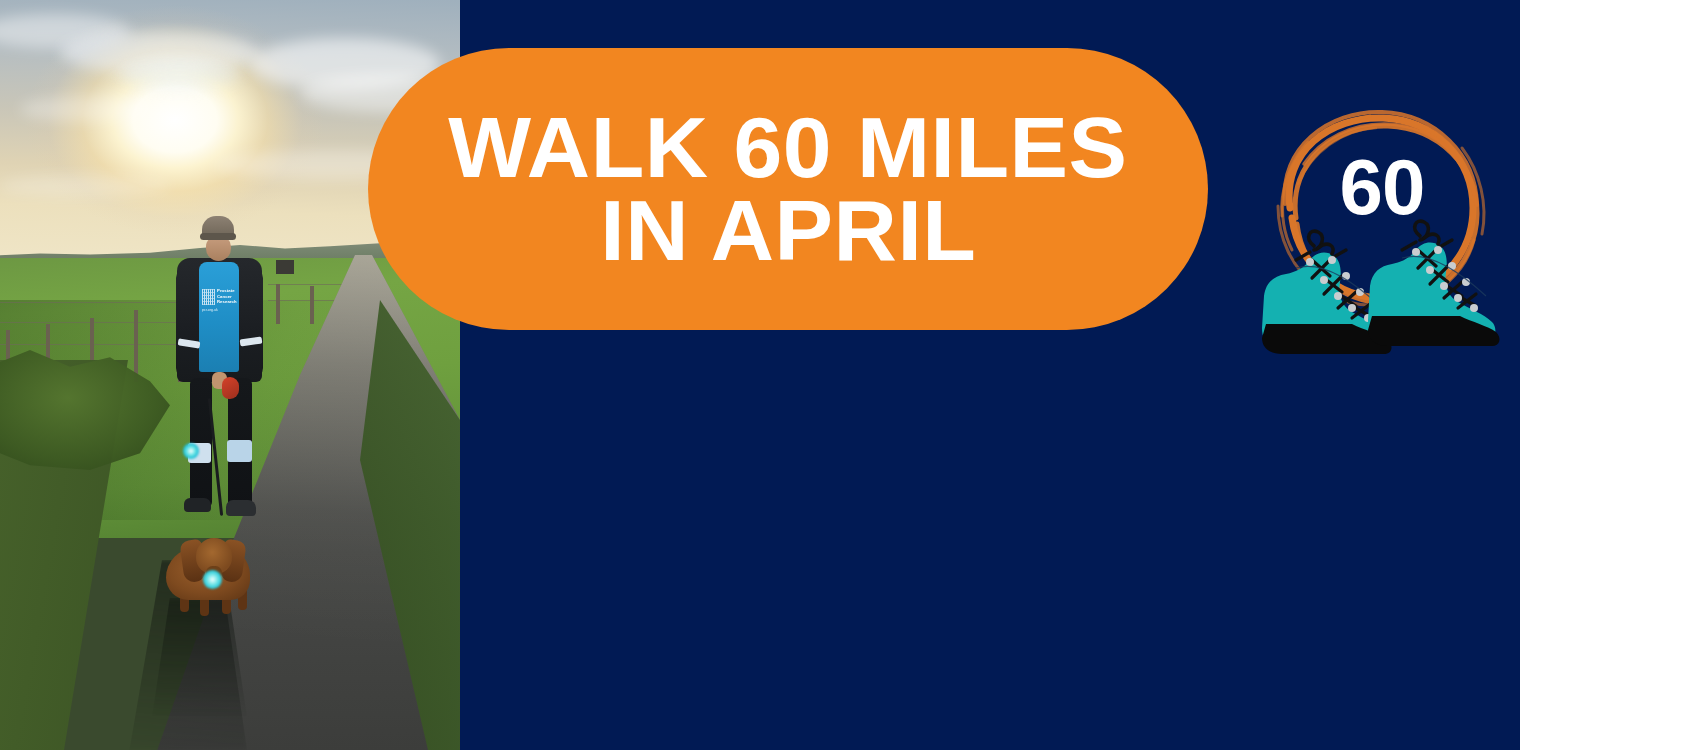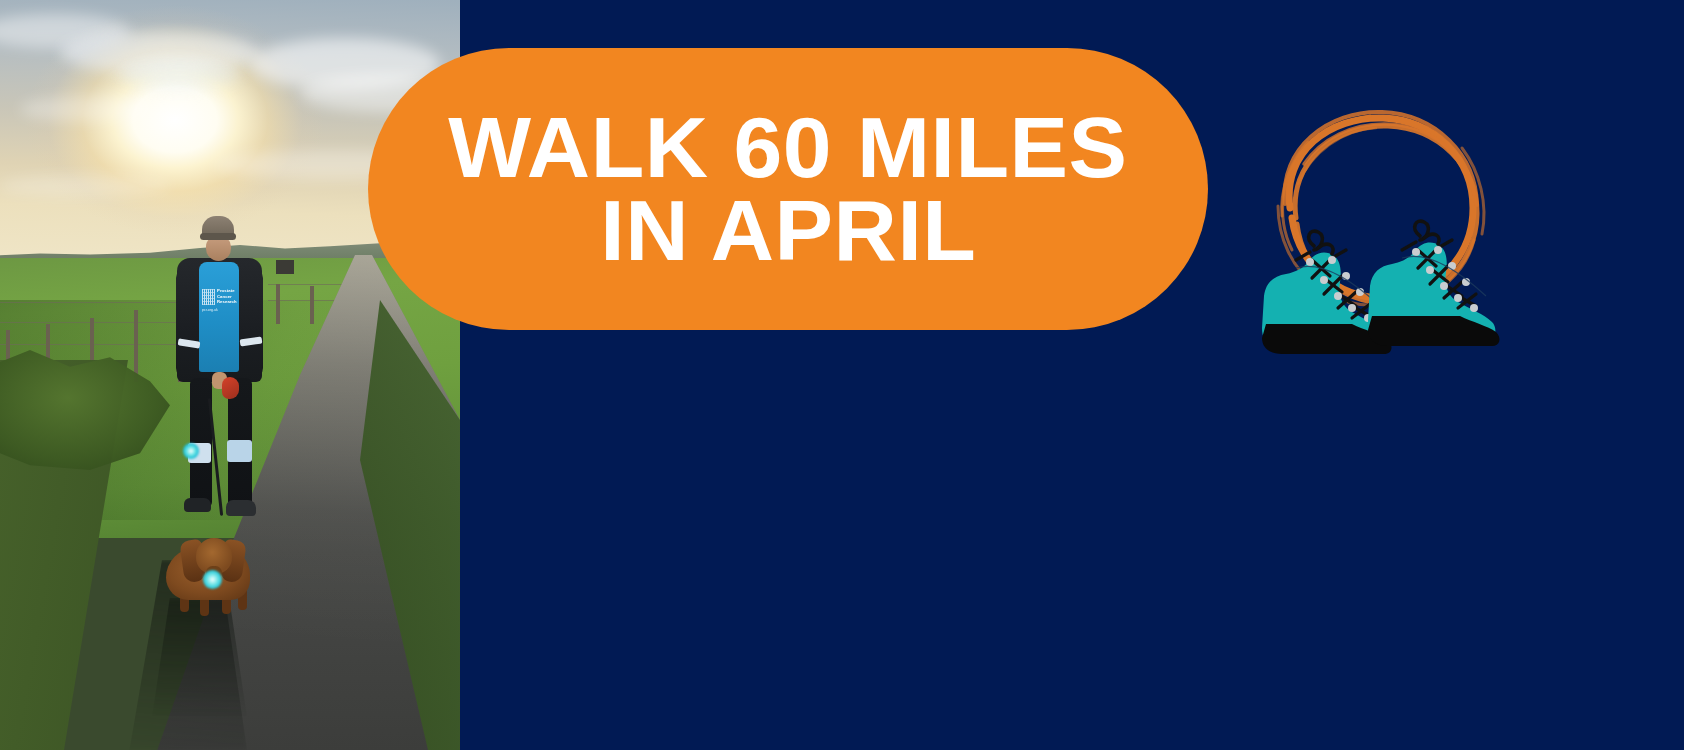--- a/index.html
+++ b/index.html
@@ -2,21 +2,21 @@
 <html><head>
 <meta charset="utf-8">
 <style>
   html, body {
     margin: 0;
     padding: 0;
     background: #ffffff;
   }
   #banner {
     position: relative;
-    width: 1684px;
+    width: 1520px;
     height: 750px;
     overflow: hidden;
     font-family: "Liberation Sans", sans-serif;
     background: #011a54;
   }
 
   
   #photo {
     position: absolute;
     left: 0; top: 0;
@@ -508,15 +508,16 @@
           <circle cx="192" cy="186" r="4"></circle>
             <circle cx="206" cy="198" r="4"></circle>
           <circle cx="222" cy="208" r="4"></circle>
             <circle cx="186" cy="150" r="4"></circle>
           <circle cx="200" cy="166" r="4"></circle>
             <circle cx="214" cy="182" r="4"></circle>
         </g>
         <path d="M150,158 C176,150 206,170 234,196" stroke="#1b3a5c" stroke-width="1.2" fill="none" opacity="0.8"></path>
       </g>
     </svg>
+    <div id="logo-60">60</div>
   </div>
 
 </div>
 
 </body></html>

